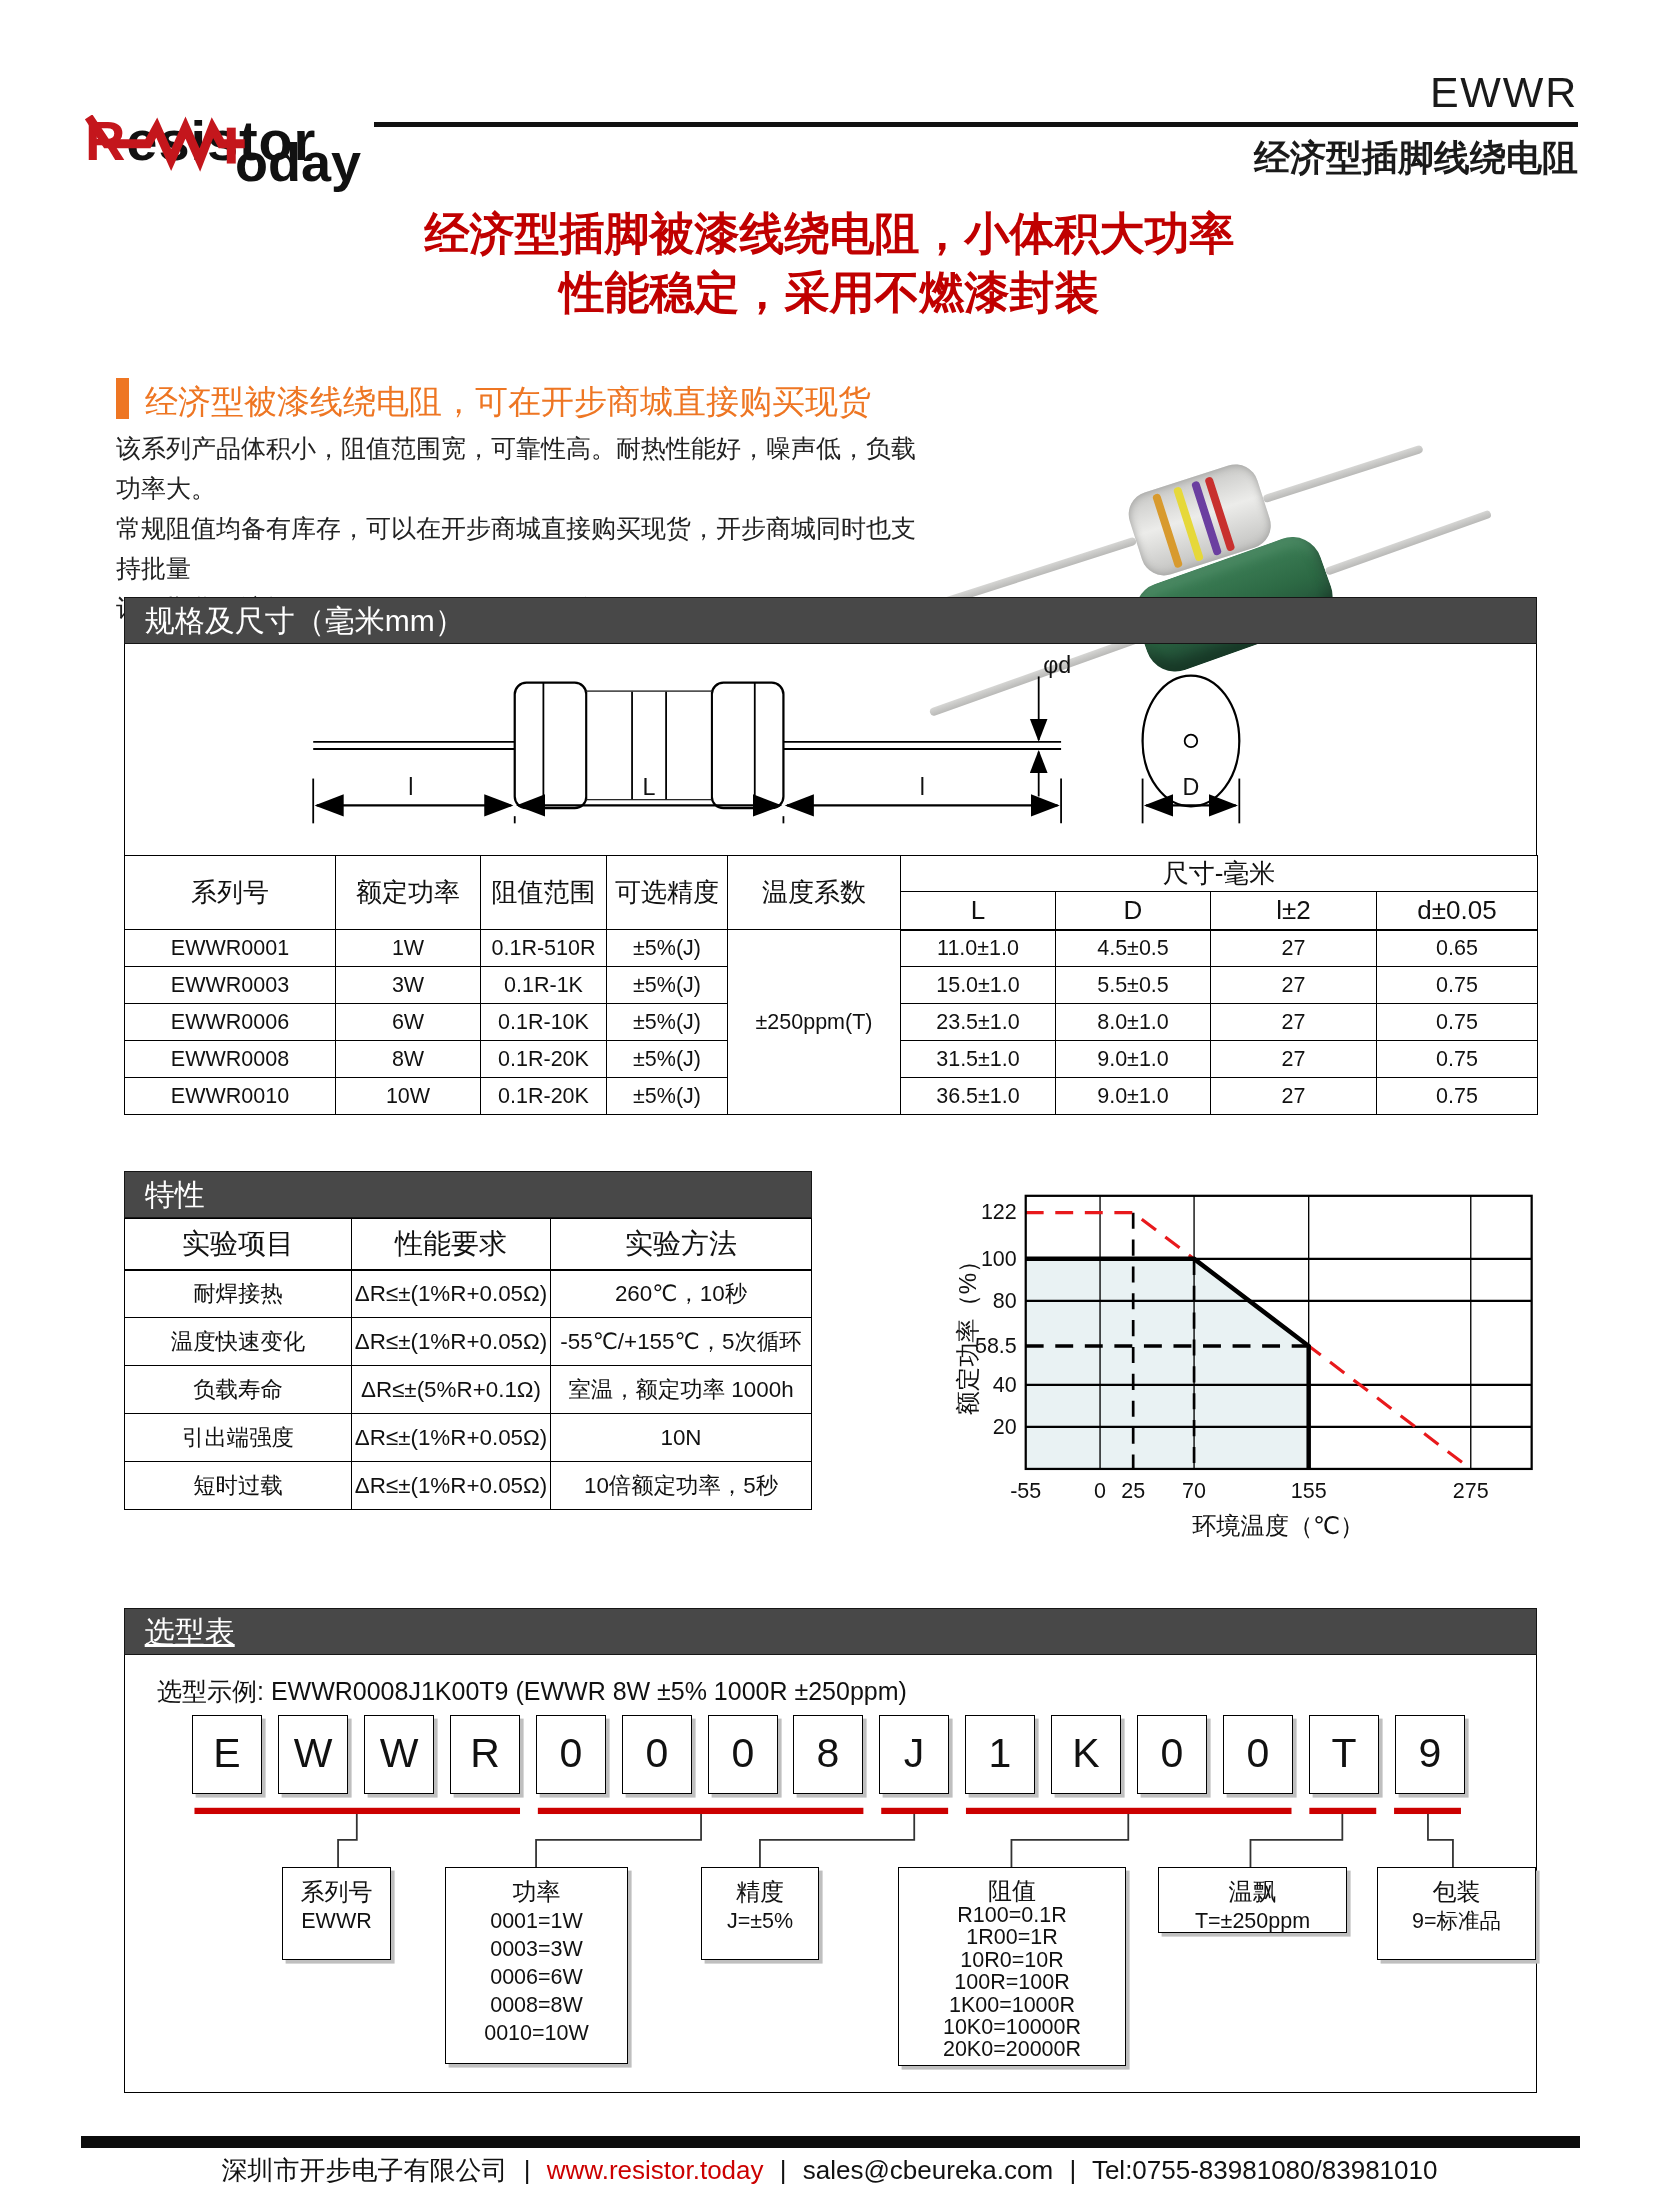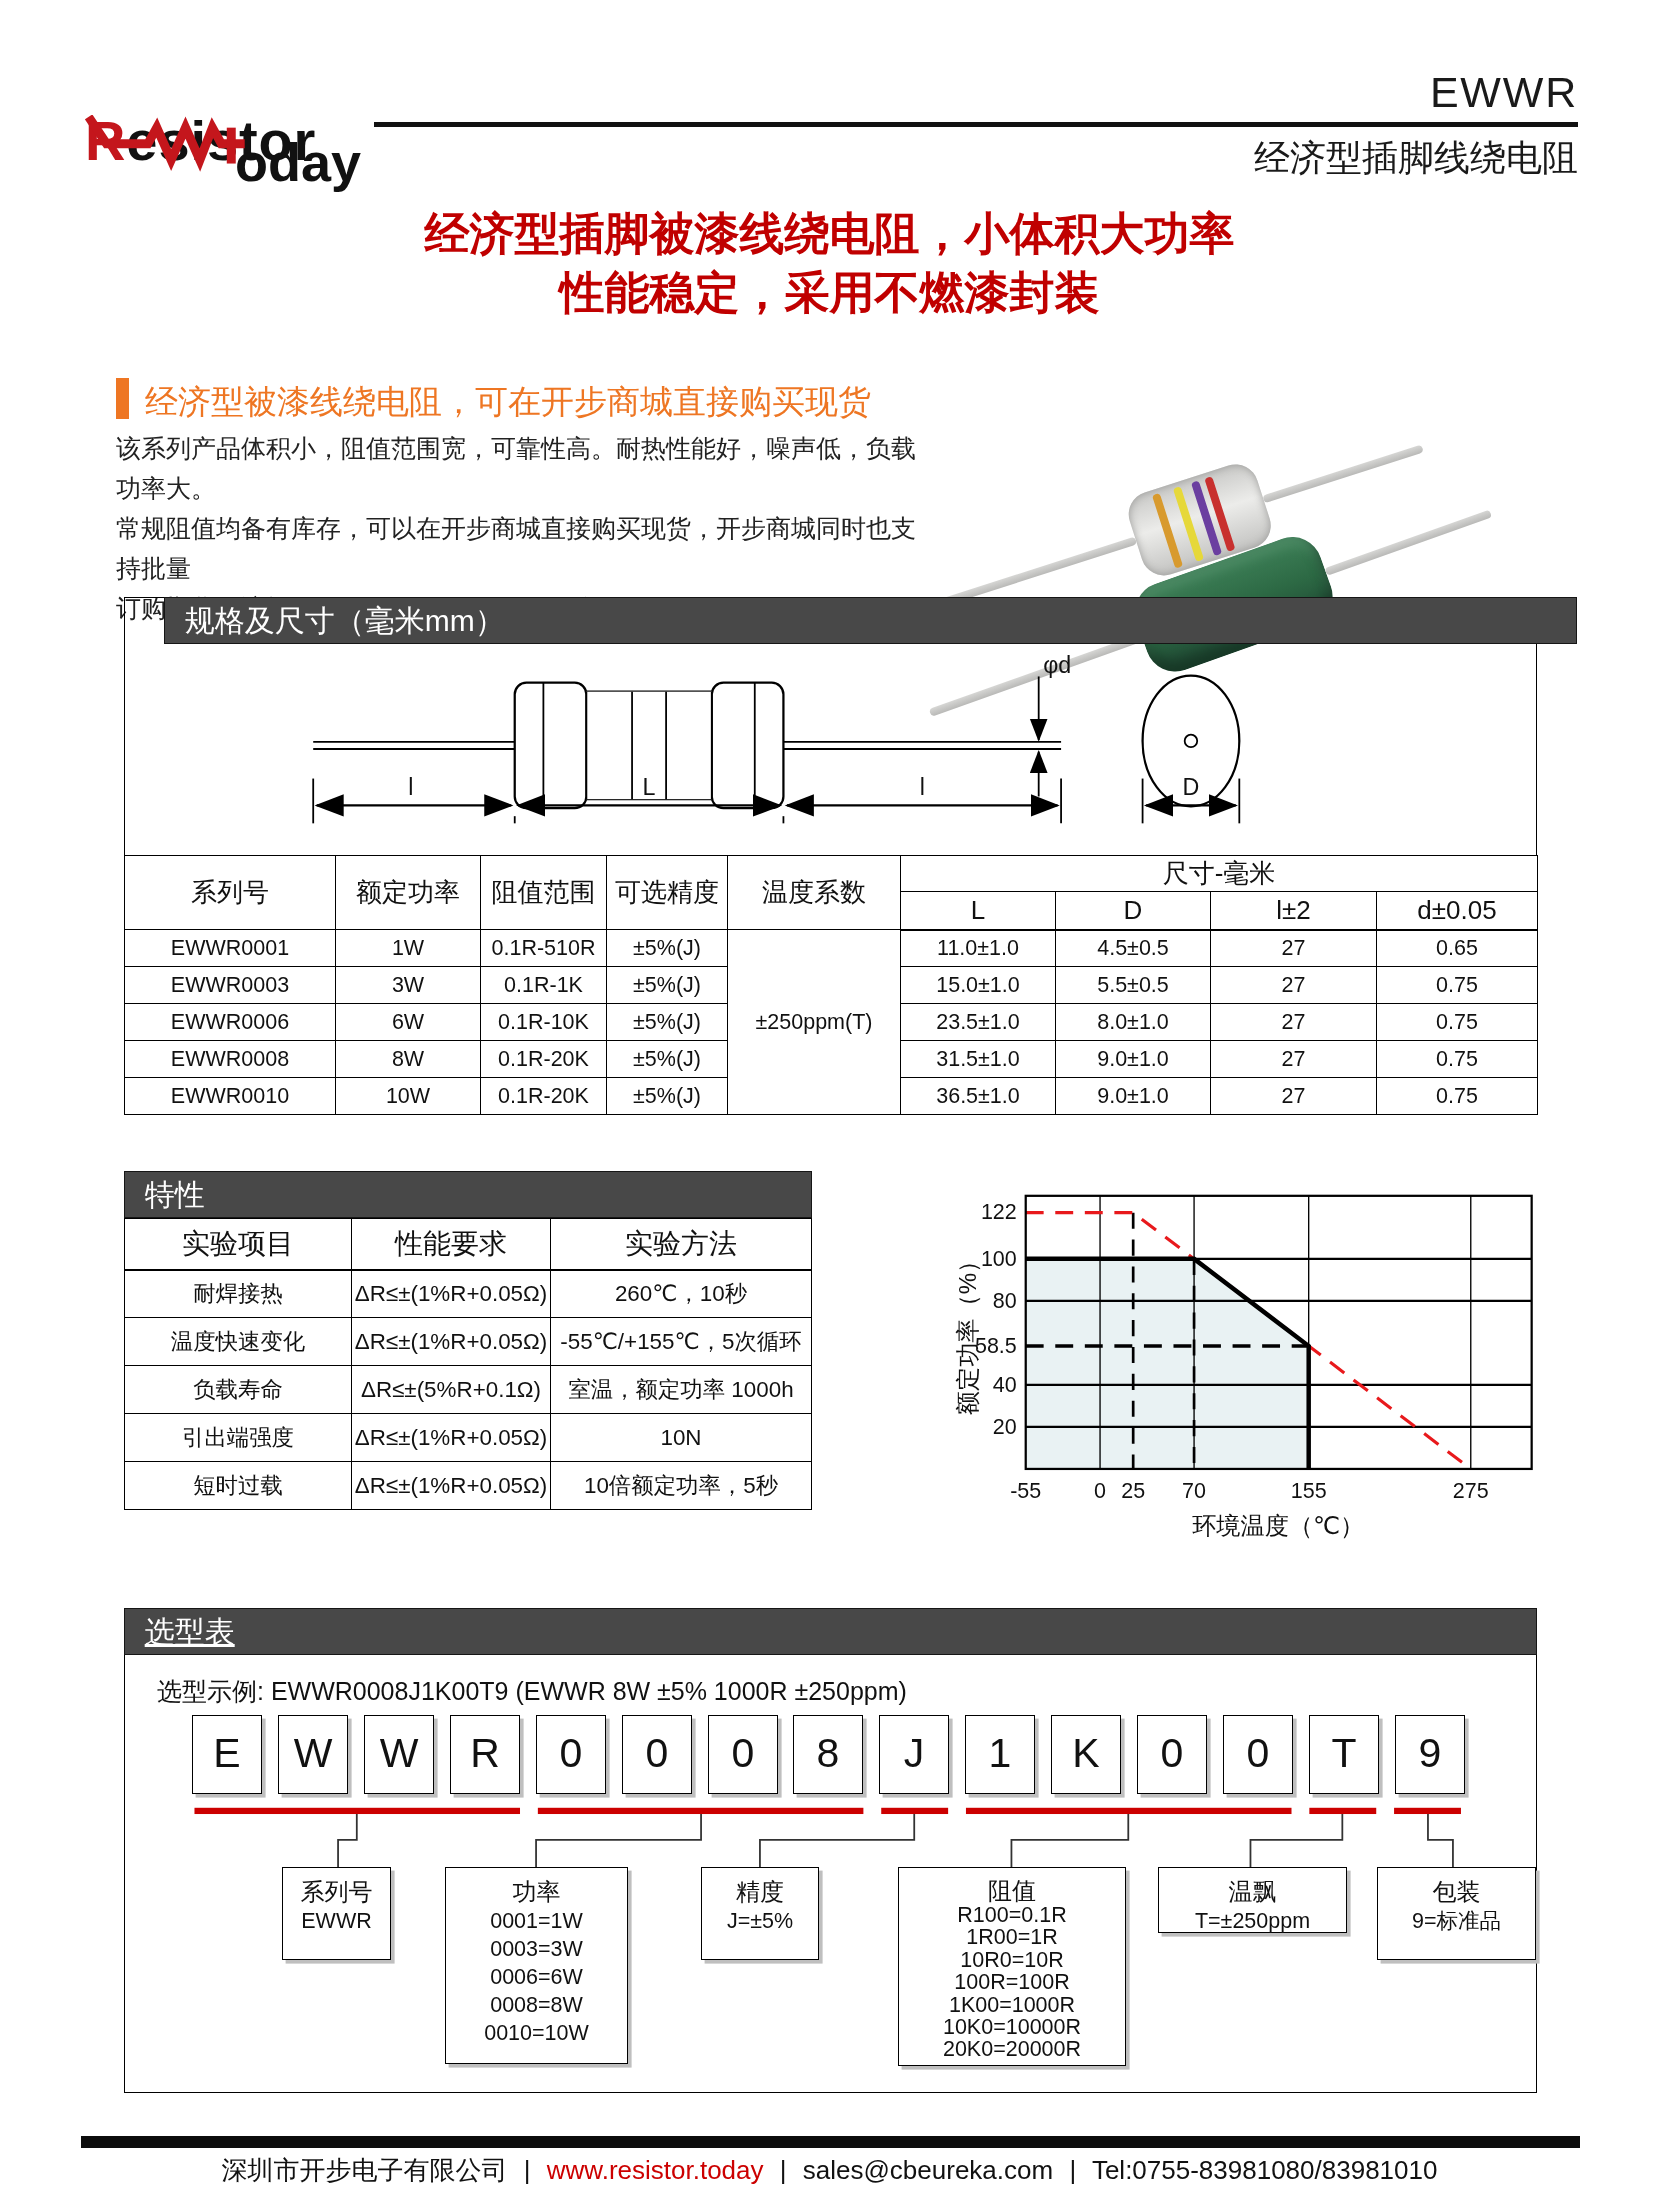--- a/index.html
+++ b/index.html
@@ -11,21 +11,21 @@
   }
   .abs { position:absolute; }
 
   
   #logo-text { left:85px; top:75px; font-size:56px; font-weight:bold; color:#111; letter-spacing:0.9px; display:block;margin-top:33px; }
   #logo-text::first-letter { color:#c4161c; }
   #logo-svg { left:85px; top:115px; }
   #logo-text2 { left:235px; top:131px; font-size:54px; font-weight:bold; color:#111; }
   #hdr-code { left:985px; top:68px; width:593px; text-align:right; font-size:43px; letter-spacing:1.8px; color:#1a1a1a; }
   #hdr-rule { left:374px; top:122px; width:1204px; height:4.5px; background:#111; }
-  #hdr-name { left:985px; top:134px; width:593px; text-align:right; font-size:36px; color:#1a1a1a; }
+  #hdr-name { left:985px; top:134px; width:593px; text-align:right; font-size:36px; color:#1a1a1a;font-weight:bold; }
 
   
   #title-l1,#title-l2 { left:0; width:1659px; text-align:center; font-size:45px; font-weight:bold; color:#c00000; }
   #title-l1 { top:204px; } #title-l2 { top:263px; }
 
   
   #intro-bar { left:116px; top:378px; width:12.5px; height:41px; background:#ee7623; }
   #intro-head { left:145px; top:380px; font-size:33px; color:#ee7623; font-weight:500; }
   #intro-body { left:116px; top:428px; width:824px; font-size:25px; line-height:40px; color:#222; }
   #intro-body a, .redlink { color:#cc0000; text-decoration:underline; }
@@ -42,21 +42,21 @@
     background:linear-gradient(180deg,#c9c9c7,#ececea 45%,#c3c3c1); box-shadow:inset 0 0 9px #9a9a98; }
   .band { position:absolute; top:4.5px; bottom:4.5px; width:8px; border-radius:3.6px; }
   #bodyB { width:195px; height:91px; border-radius:30px;
     background:linear-gradient(180deg,#3e8058,#2c684372,#1f4733); background-color:#2d6a45;
     box-shadow:inset 0 -10.7px 14.3px #173826, inset 0 9px 10.7px #4c8a64; }
 
   
   .section-bar { background:#484848; color:#fff; font-size:30px; line-height:45px; height:47px;
     padding-left:19.7px; border:1.8px solid #161616; }
   #spec-box { left:124px; top:597px; width:1413px; height:516px; border:1.8px solid #000; }
-  #spec-bar  { left:124px; top:597px; width:1413px;margin-left:40px; }
+  #spec-bar  { left:124px; top:597px; width:1413px; }
   #char-bar  { left:124px; top:1171px; width:688px; }
   #sel-box   { left:124px; top:1608px; width:1413px; height:485px; border:1.8px solid #000; }
   #sel-bar   { left:124px; top:1608px; width:1413px;text-decoration:underline; }
 
   
   table { border-collapse:collapse; table-layout:fixed; background:#fff; }
   td,th { border:1.8px solid #000; text-align:center; vertical-align:middle; font-weight:normal; }
   #spec-table { left:124px; top:855px; width:1413px; }
   #spec-table th { font-size:26px; }
   #spec-table td { font-size:21.5px; }

